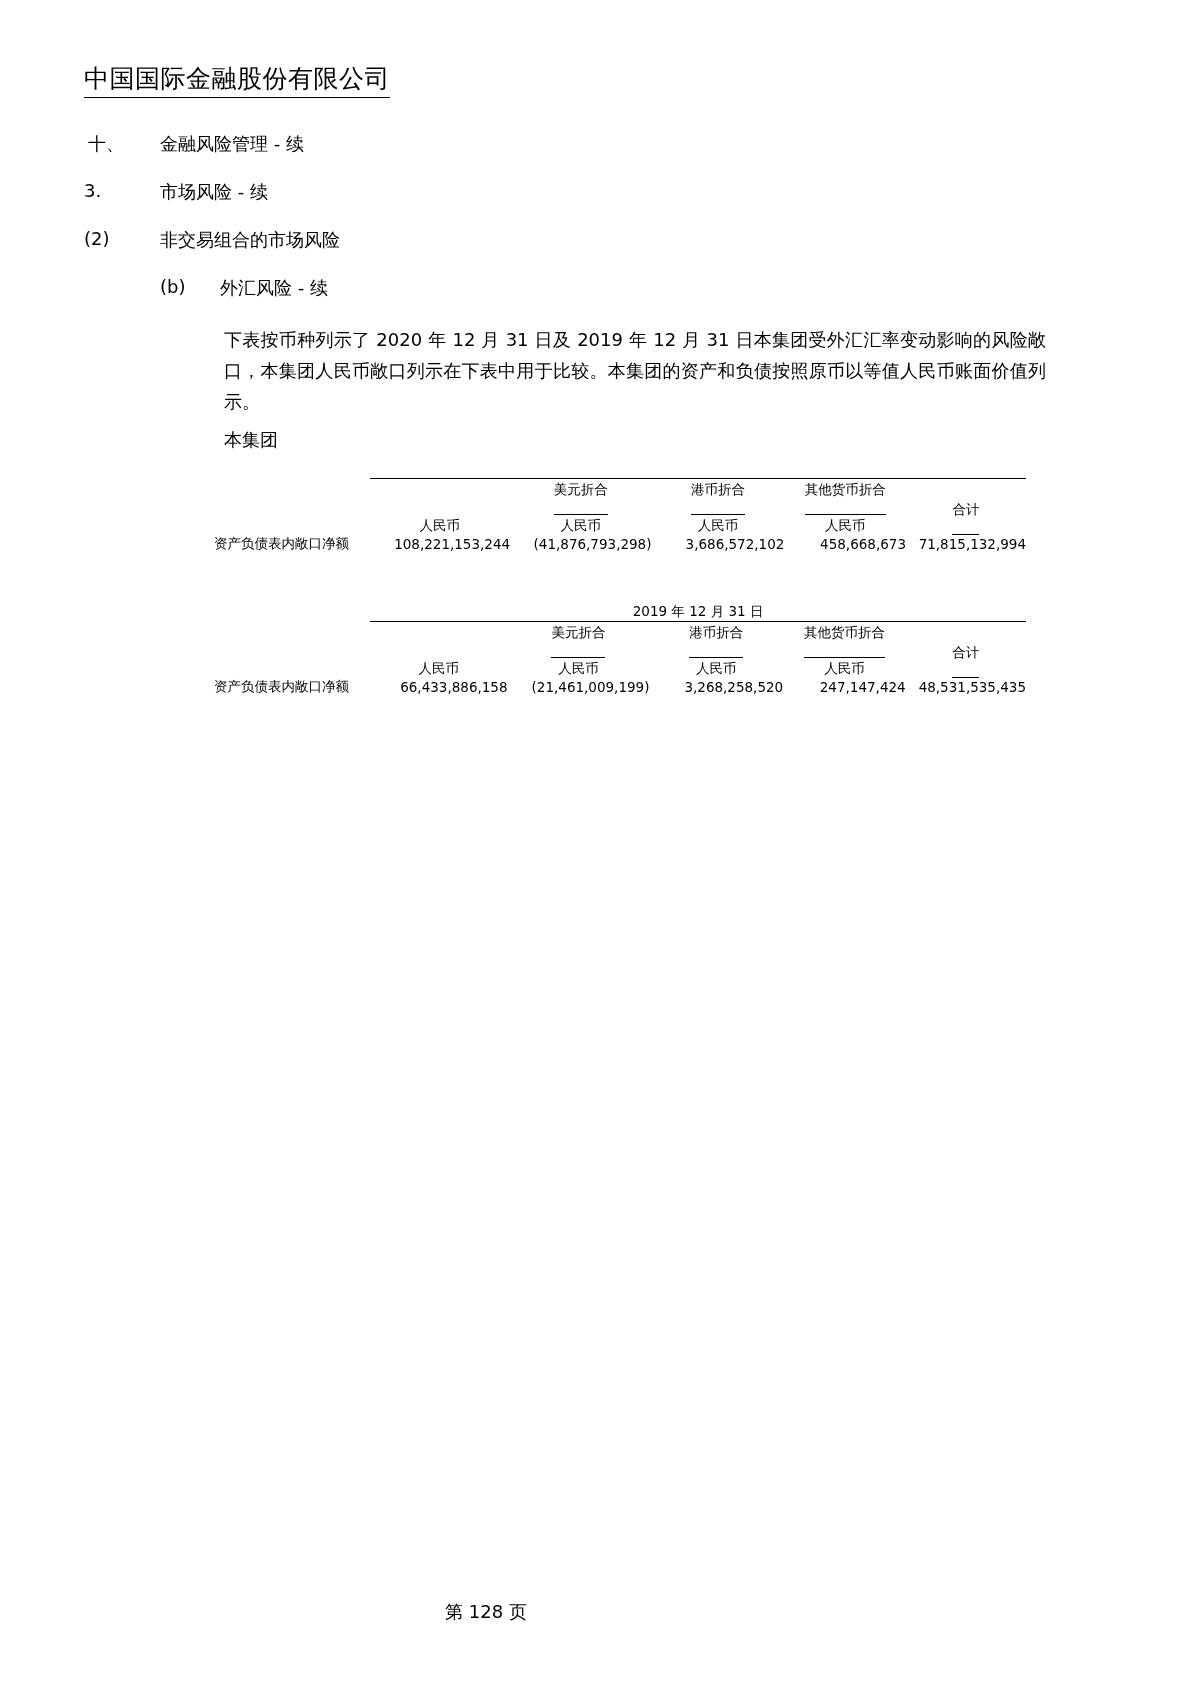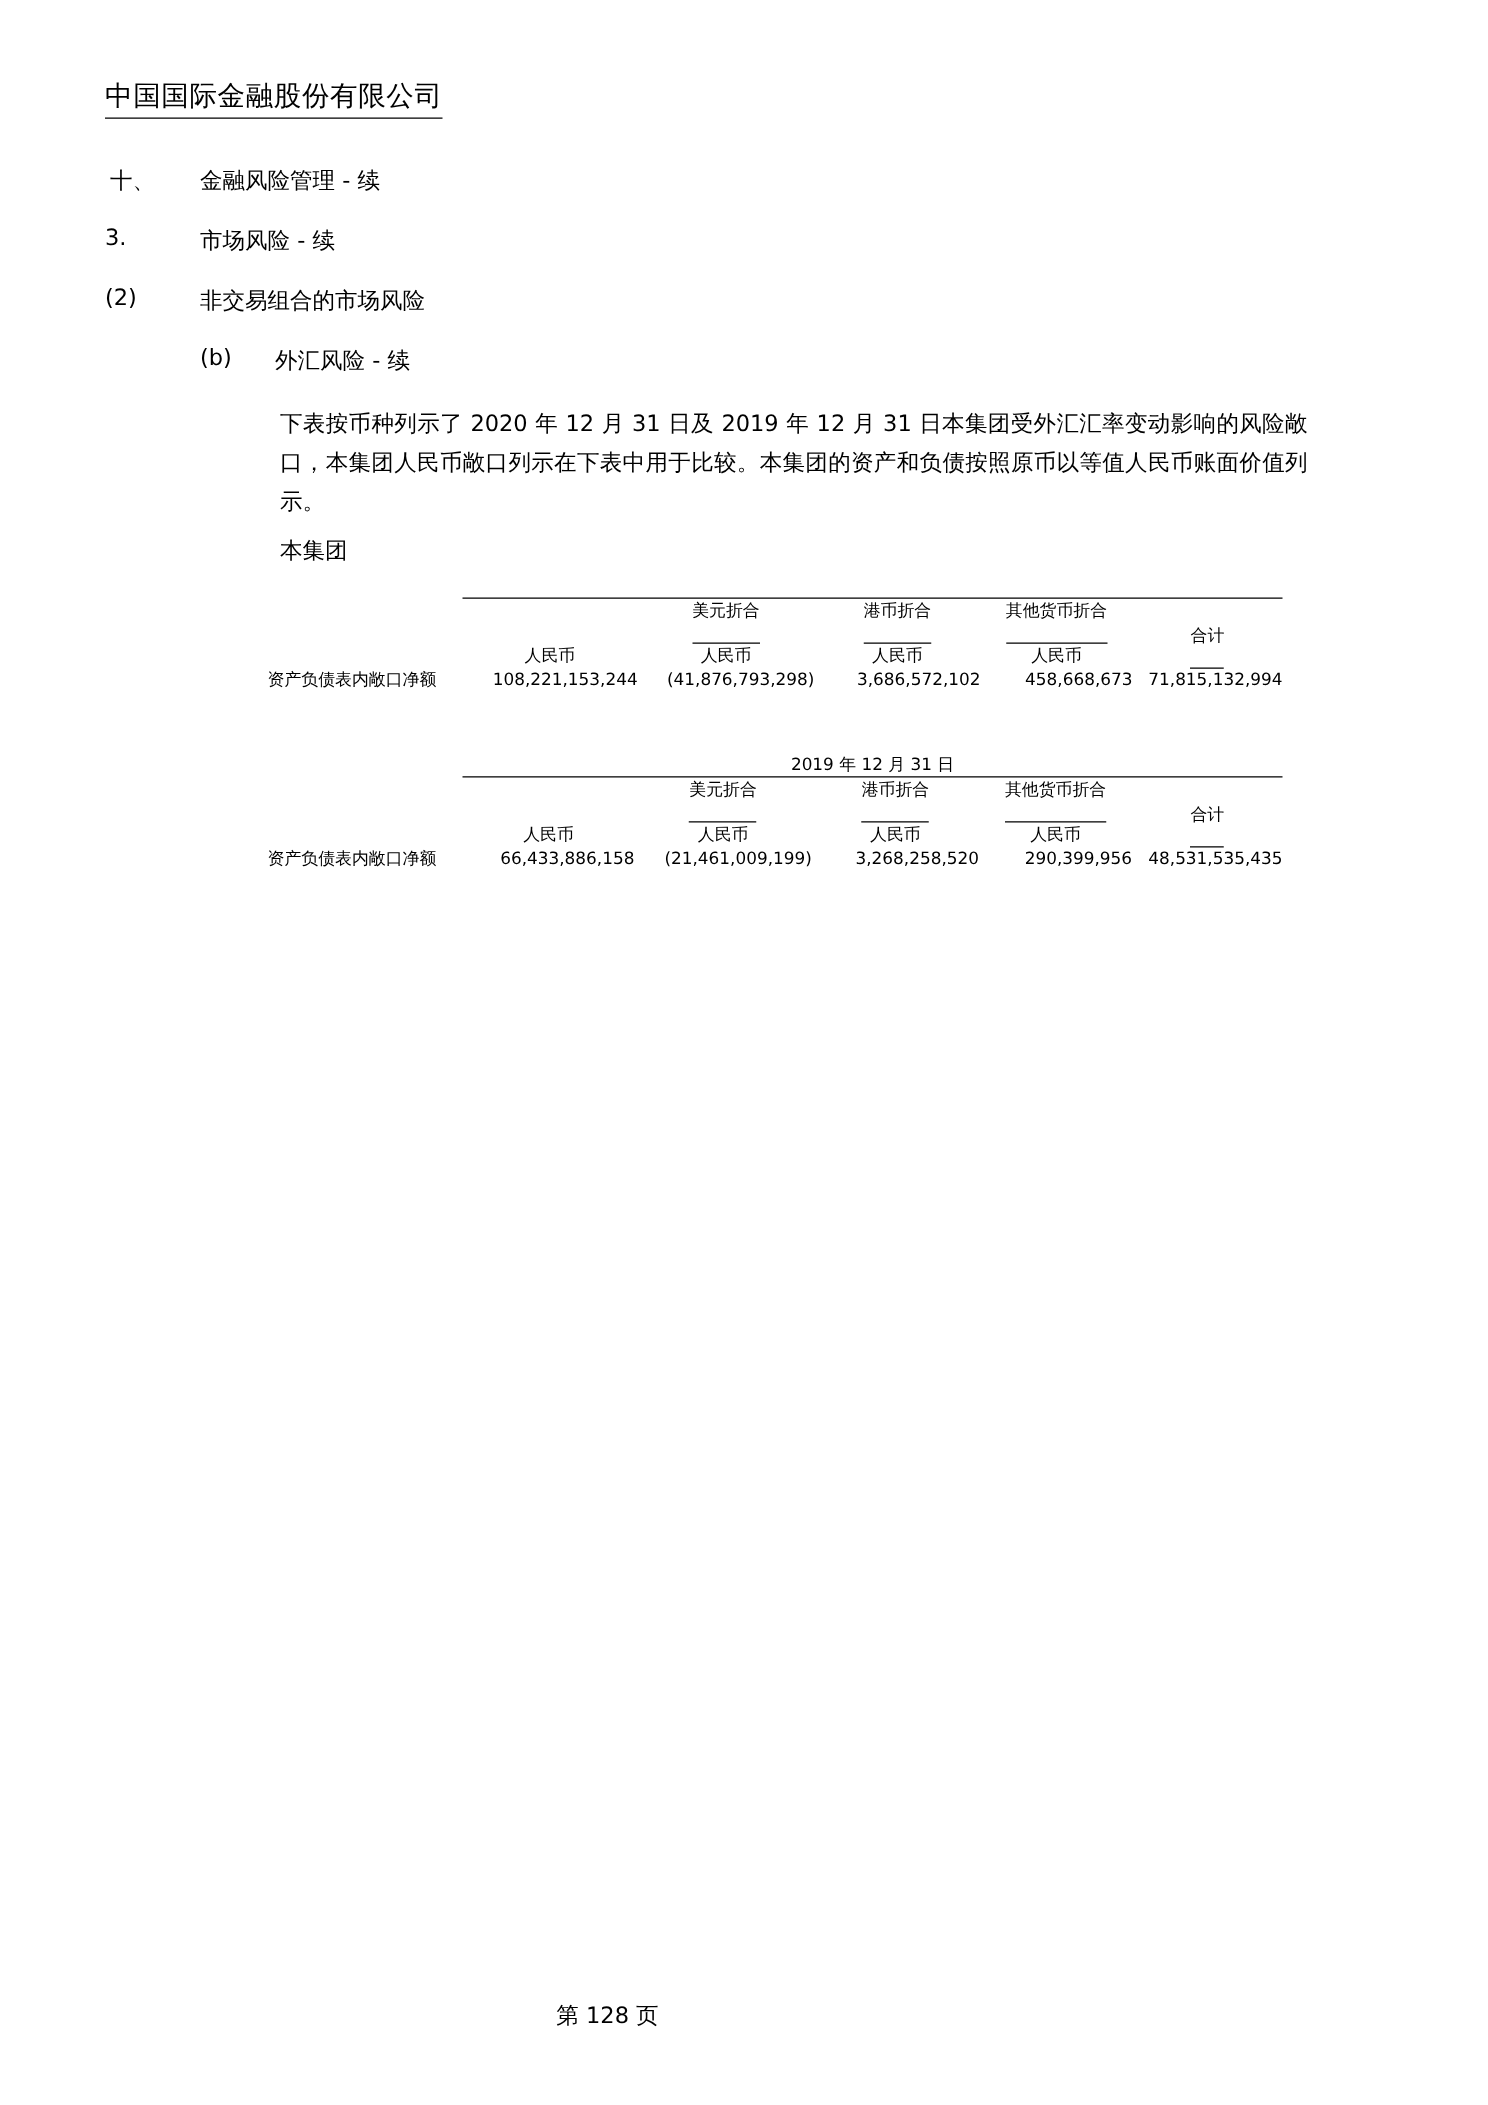--- a/index.html
+++ b/index.html
@@ -18,21 +18,21 @@
     position: relative;
     width: 1190px;
     height: 1684px;
     box-sizing: border-box;
     padding: 0;
   }
   .company-header {
     position: absolute;
     top: 62px;
     left: 84px;
-    font-size: 22px;
+    font-size: 25px;
     font-family: "DejaVu Sans", sans-serif;
     letter-spacing: 0.5px;
     border-bottom: 1px solid #000;
     padding-bottom: 2px;
   }
   .heading-row {
     position: absolute;
     display: flex;
     font-family: "DejaVu Sans", sans-serif;
     font-size: 18px;
@@ -247,21 +247,21 @@
         </td>
         <td class="colhead w5">
           <span class="u">合计</span>
         </td>
       </tr>
       <tr>
         <td class="rowlabel">资产负债表内敞口净额</td>
         <td class="numcell">66,433,886,158</td>
         <td class="numcell">(21,461,009,199)</td>
         <td class="numcell">3,268,258,520</td>
-        <td class="numcell">290,399,956</td>
+        <td class="numcell">247,147,424</td>
         <td class="numcell">48,531,535,435</td>
       </tr>
     </tbody>
       </table>
   </div>
 
   <div class="footer">第 128 页</div>
 
 </div>
 

